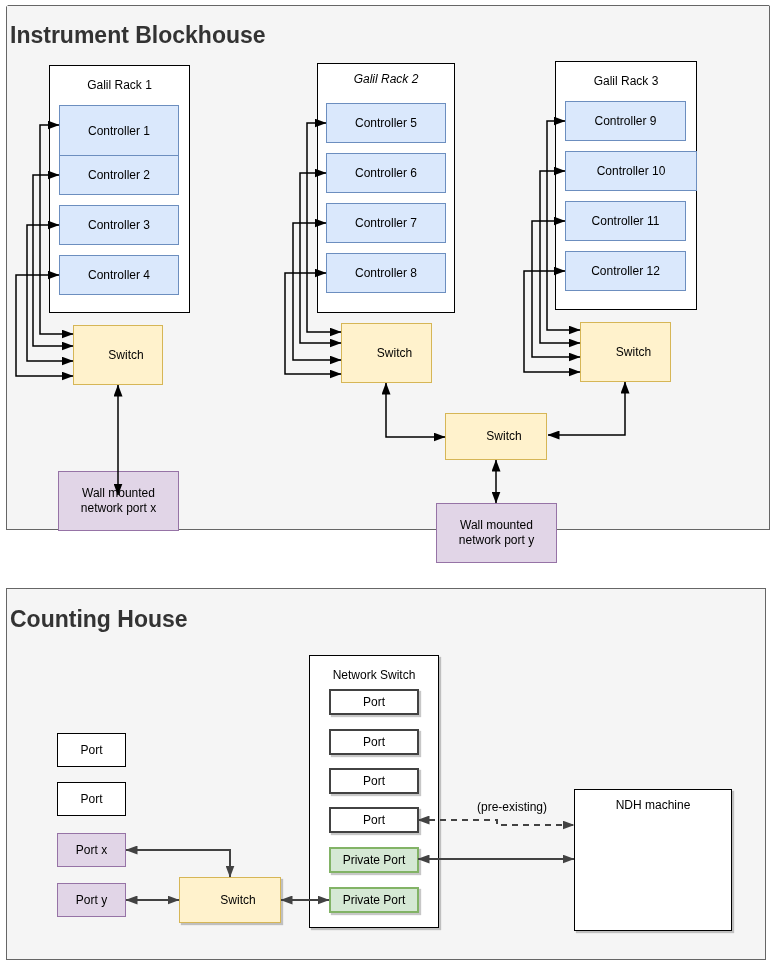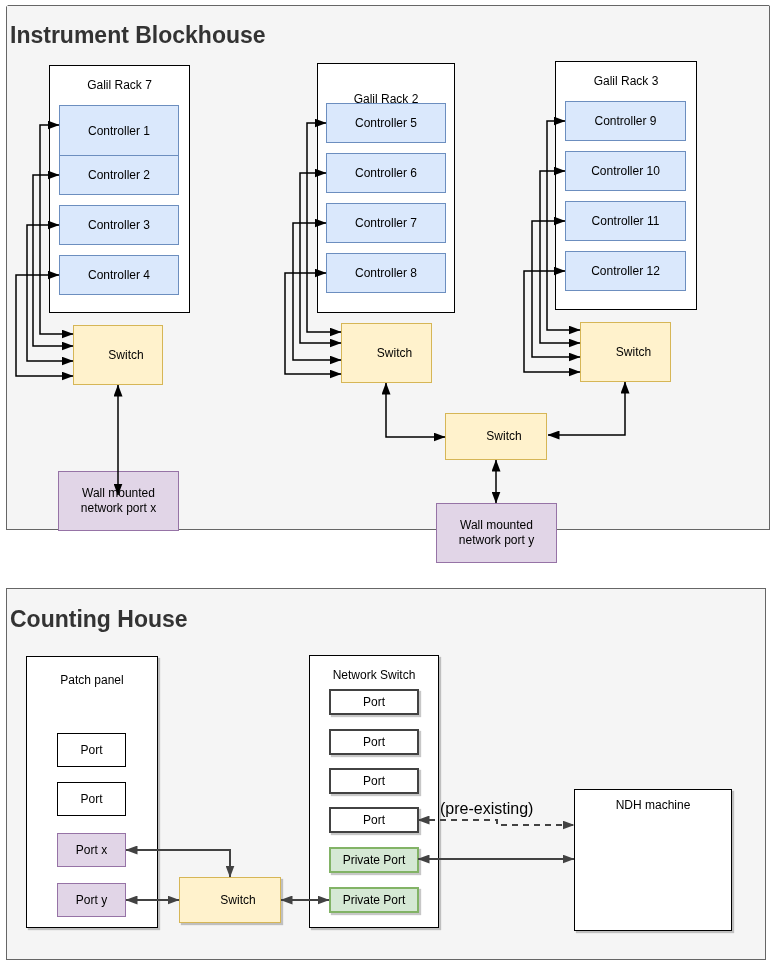--- a/index.html
+++ b/index.html
@@ -24,72 +24,69 @@
     display:flex; align-items:center; justify-content:center;
     text-align:center; line-height:1.25;
   }
   .controller { background:#dae8fc; border:1px solid #6c8ebf; }
   .switch     { background:#fff2cc; border:1px solid #d6b656;padding-left:16px; }
   .wallport   { background:#e1d5e7; border:1px solid #9673a6; padding:0 14px; }
   .pport      { background:#d5e8d4; border:2px solid #82b366; }
   .nsport     { background:#fff;    border:2px solid #424242; }
   .patchport  { background:#fff;    border:1px solid #000; }
   .shadow { box-shadow:2px 2px 1px rgba(0,0,0,0.22); }
-  .annot { font-size:16px; white-space:nowrap; }
+  .annot { font-size:12px; text-align:center; white-space:nowrap;margin-left:15px; }
   svg.overlay { position:absolute; left:0; top:0; pointer-events:none; }
   .conn  { stroke:#000; stroke-width:1.5; fill:none; }
   .conng { stroke:#424242; stroke-width:2; fill:none; }
   .dashed { stroke-dasharray:6 5; }
 </style>
 </head>
 <body>
 
 <div id="canvas">
 
   <div class="abs container" style="left:6px; top:5px; width:764px; height:525px;"></div>
   <div class="abs heading" style="left:10px; top:22px;">Instrument Blockhouse</div>
 
   <div class="abs frame" style="left:49px; top:65px; width:141px; height:248px;">
-    <div class="frame-label" style="margin-top:12px;">Galil Rack 7</div>
+    <div class="frame-label" style="margin-top:12px;">Galil Rack 1</div>
   </div>
   <div class="abs node controller" style="left:59px; top:105px; width:120px; height:52px;">Controller 1</div>
   <div class="abs node controller" style="left:59px; top:155px; width:120px; height:40px;">Controller 2</div>
   <div class="abs node controller" style="left:59px; top:205px; width:120px; height:40px;">Controller 3</div>
   <div class="abs node controller" style="left:59px; top:255px; width:120px; height:40px;">Controller 4</div>
 
   <div class="abs frame" style="left:317px; top:63px; width:138px; height:250px;">
-    <div class="frame-label" style="margin-top:28px;">Galil Rack 2</div>
+    <div class="frame-label" style="margin-top:8px;font-style:italic;">Galil Rack 2</div>
   </div>
   <div class="abs node controller" style="left:326px; top:103px; width:120px; height:40px;">Controller 5</div>
   <div class="abs node controller" style="left:326px; top:153px; width:120px; height:40px;">Controller 6</div>
   <div class="abs node controller" style="left:326px; top:203px; width:120px; height:40px;">Controller 7</div>
   <div class="abs node controller" style="left:326px; top:253px; width:120px; height:40px;">Controller 8</div>
 
   <div class="abs frame" style="left:555px; top:61px; width:142px; height:249px;">
     <div class="frame-label" style="margin-top:12px;">Galil Rack 3</div>
   </div>
   <div class="abs node controller" style="left:565px; top:101px; width:121px; height:40px;">Controller 9</div>
-  <div class="abs node controller" style="left:565px; top:151px; width:121px; height:40px;">Controller 10</div>
+  <div class="abs node controller" style="left:565px; top:151px; width:132px; height:40px;">Controller 10</div>
   <div class="abs node controller" style="left:565px; top:201px; width:121px; height:40px;">Controller 11</div>
   <div class="abs node controller" style="left:565px; top:251px; width:121px; height:40px;">Controller 12</div>
 
   <div class="abs node switch" style="left:73px; top:325px; width:90px; height:60px;">Switch</div>
   <div class="abs node switch" style="left:341px; top:323px; width:91px; height:60px;">Switch</div>
   <div class="abs node switch" style="left:580px; top:322px; width:91px; height:60px;">Switch</div>
   <div class="abs node switch" style="left:445px; top:413px; width:102px; height:47px;">Switch</div>
 
   <div class="abs node wallport" style="left:58px; top:471px; width:121px; height:60px;">Wall mounted network port x</div>
   <div class="abs node wallport" style="left:436px; top:503px; width:121px; height:60px;">Wall mounted network port y</div>
 
   <div class="abs container" style="left:6px; top:588px; width:760px; height:372px;"></div>
   <div class="abs heading" style="left:10px; top:606px;">Counting House</div>
 
-  <div class="abs frame shadow" style="left:26px; top:656px; width:132px; height:272px;">
-    <div class="frame-label" style="margin-top:16px;">Patch panel</div>
-  </div>
   <div class="abs node patchport" style="left:57px; top:733px; width:69px; height:34px;">Port</div>
   <div class="abs node patchport" style="left:57px; top:782px; width:69px; height:34px;">Port</div>
   <div class="abs node wallport" style="left:57px; top:833px; width:69px; height:34px; padding:0;">Port x</div>
   <div class="abs node wallport" style="left:57px; top:883px; width:69px; height:34px; padding:0;">Port y</div>
 
   <div class="abs node switch shadow" style="left:179px; top:877px; width:102px; height:46px;">Switch</div>
 
   <div class="abs frame shadow" style="left:309px; top:655px; width:130px; height:273px;">
     <div class="frame-label" style="margin-top:12px;">Network Switch</div>
   </div>

